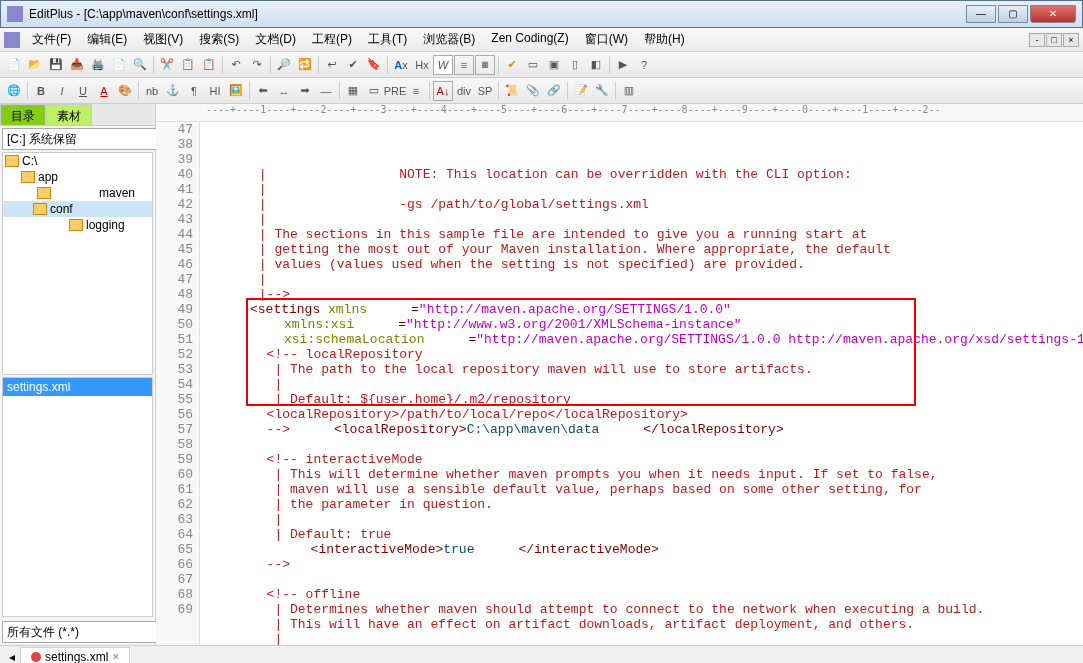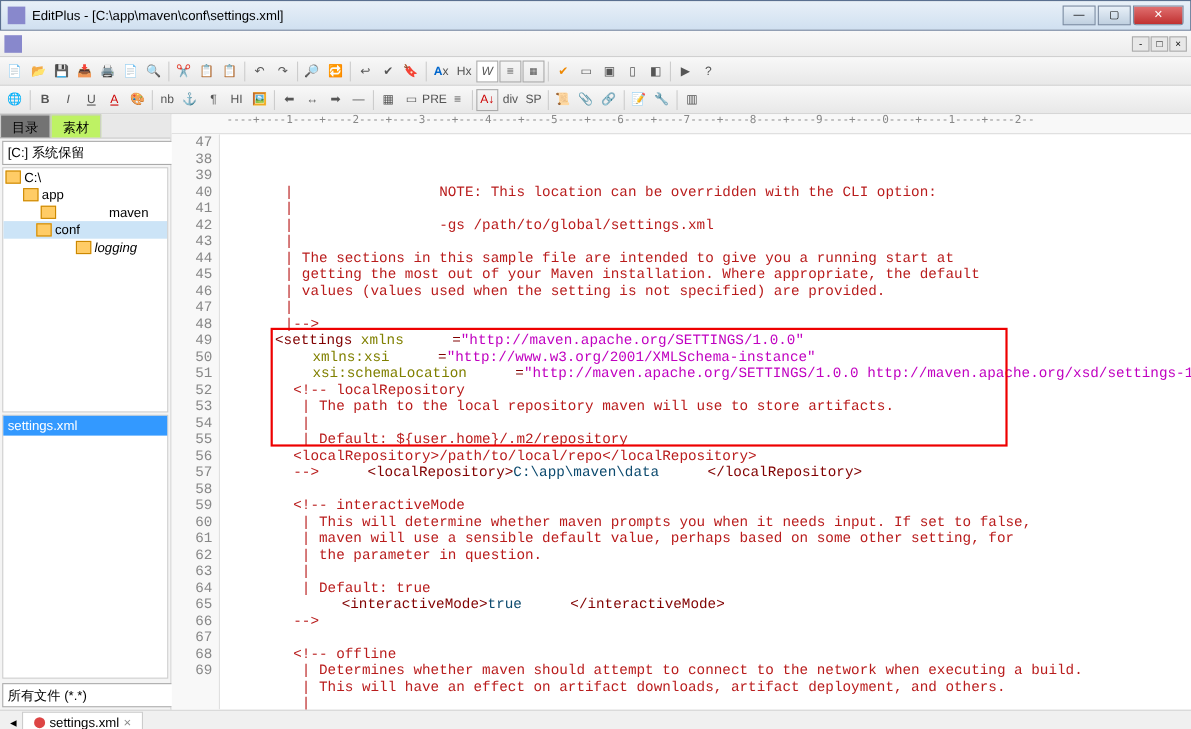--- a/index.html
+++ b/index.html
@@ -14,32 +14,32 @@
 .menubar .mi { padding: 2px 8px; cursor: default; }
 .menubar .rbtns { margin-left: auto; display: flex; gap: 1px; }
 .menubar .rbtn { width: 16px; height: 14px; background: #e8e8e8; border: 1px solid #aaa; font-size: 9px; text-align: center; line-height: 12px; }
 .toolbar { height: 26px; background: linear-gradient(#f8f8f8,#e8e8e8); border-bottom: 1px solid #ccc; display: flex; align-items: center; padding: 0 4px; gap: 1px; }
 .tbtn { width: 20px; height: 20px; display: flex; align-items: center; justify-content: center; font-size: 11px; color: #555; }
 .sep { width: 1px; height: 18px; background: #ccc; margin: 0 2px; }
 .main { display: flex; height: 541px; }
 .sidebar { width: 156px; background: #f4f4f4; border-right: 1px solid #ccc; display: flex; flex-direction: column; }
 .tabs { display: flex; height: 22px; background: #e8e8e8; border-bottom: 1px solid #ccc; }
 .tab { padding: 3px 10px; background: #bef264; border: 1px solid #ccc; border-bottom: none; font-size: 12px; }
-.tab.active { background: #737373; }
+.tab.active { background: #84cc16; }
 .combo { height: 22px; margin: 2px; display: flex; }
 .combo input { flex: 1; border: 1px solid #aaa; padding: 0 4px; font-size: 12px; }
 .combo .dd { width: 16px; border: 1px solid #aaa; border-left: none; background: #e8e8e8; text-align: center; font-size: 9px; line-height: 20px; }
 .tree { flex: 1; background: #fff; border: 1px solid #ccc; margin: 0 2px; overflow: auto; }
 .tnode { padding: 1px 2px; display: flex; align-items: center; gap: 3px; }
 .tnode .ic { width: 14px; height: 12px; background: #fc6; border: 1px solid #c80; }
 .tnode.sel { background: #cce4f7; }
 .ind1 { padding-left: 18px; }
 .ind2 { padding-left: 34px; gap: 48px; }
 .ind3 { padding-left: 30px; }
-.ind4 { padding-left: 66px; font-style: italic; }
+.ind4 { padding-left: 66px; }
 .flist { height: 240px; background: #fff; border: 1px solid #ccc; margin: 2px; }
 .flist .fi { padding: 2px 4px; background: #3399ff; color: #fff; }
 .fcombo { margin: 2px; }
 .editor { flex: 1; display: flex; flex-direction: column; background: #fff; position: relative; }
 .ruler { height: 18px; background: #f8f8f8; border-bottom: 1px solid #ddd; font-family: Consolas, monospace; font-size: 10px; color: #888; white-space: pre; overflow: hidden; padding-left: 50px; }
 .code { flex: 1; display: flex; overflow: hidden; font-family: Consolas, "Courier New", monospace; font-size: 13px; line-height: 15px; position: relative; }
 .gutter { width: 44px; background: #f8f8f8; border-right: 1px solid #e0e0e0; text-align: right; padding: 0 6px 0 0; color: #888; }
 .gutter div { height: 15px; }
 .lines { flex: 1; padding-left: 6px; white-space: pre; position: relative; }
 .lines div { height: 15px; }
@@ -62,20 +62,33 @@
   <span class="title">EditPlus - [C:\app\maven\conf\settings.xml]</span>
   <div class="winbtns">
     <div class="winbtn">—</div>
     <div class="winbtn">▢</div>
     <div class="winbtn close">✕</div>
   </div>
 </div>
 
 <div class="menubar">
   <span class="icon" style="width:16px;height:16px;background:#88c;margin-right:4px"></span>
+  <div id="menu-items" style="display:flex">
+      <span class="mi">文件(F)</span>
+      <span class="mi">编辑(E)</span>
+      <span class="mi">视图(V)</span>
+      <span class="mi">搜索(S)</span>
+      <span class="mi">文档(D)</span>
+      <span class="mi">工程(P)</span>
+      <span class="mi">工具(T)</span>
+      <span class="mi">浏览器(B)</span>
+      <span class="mi">Zen Coding(Z)</span>
+      <span class="mi">窗口(W)</span>
+      <span class="mi">帮助(H)</span>
+    </div>
   <div class="rbtns">
     <div class="rbtn">-</div>
     <div class="rbtn">□</div>
     <div class="rbtn">×</div>
   </div>
 </div>
 
 <div class="toolbar">
   <span class="tbtn">📄</span>
   <span class="tbtn">📂</span>

